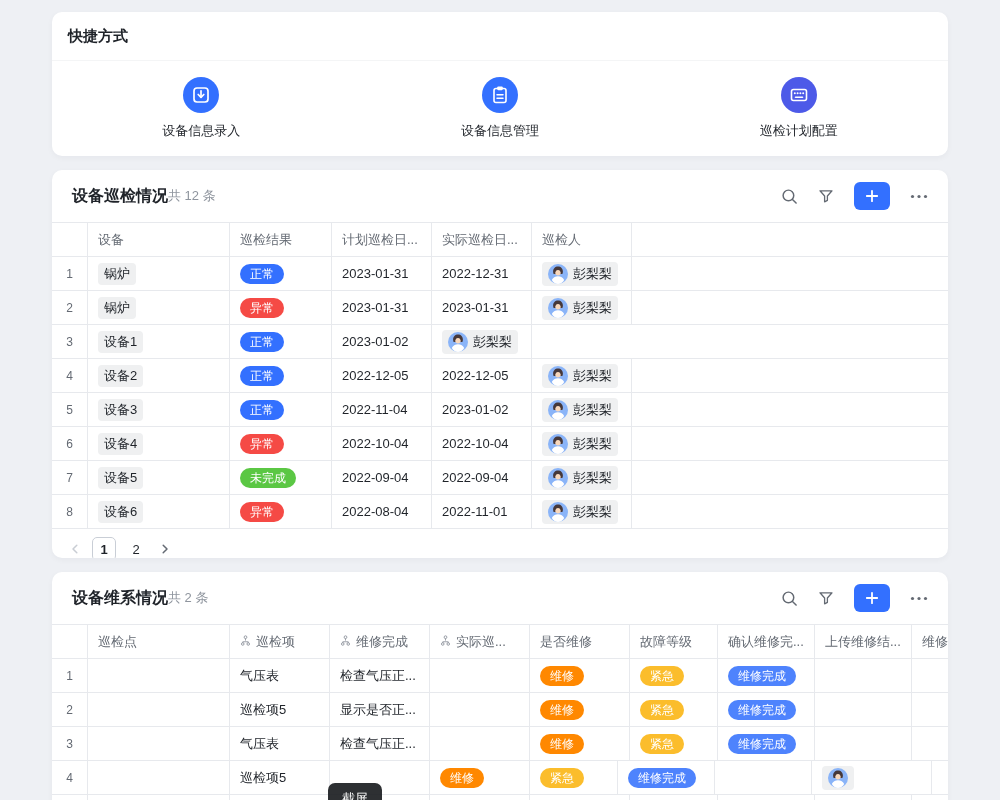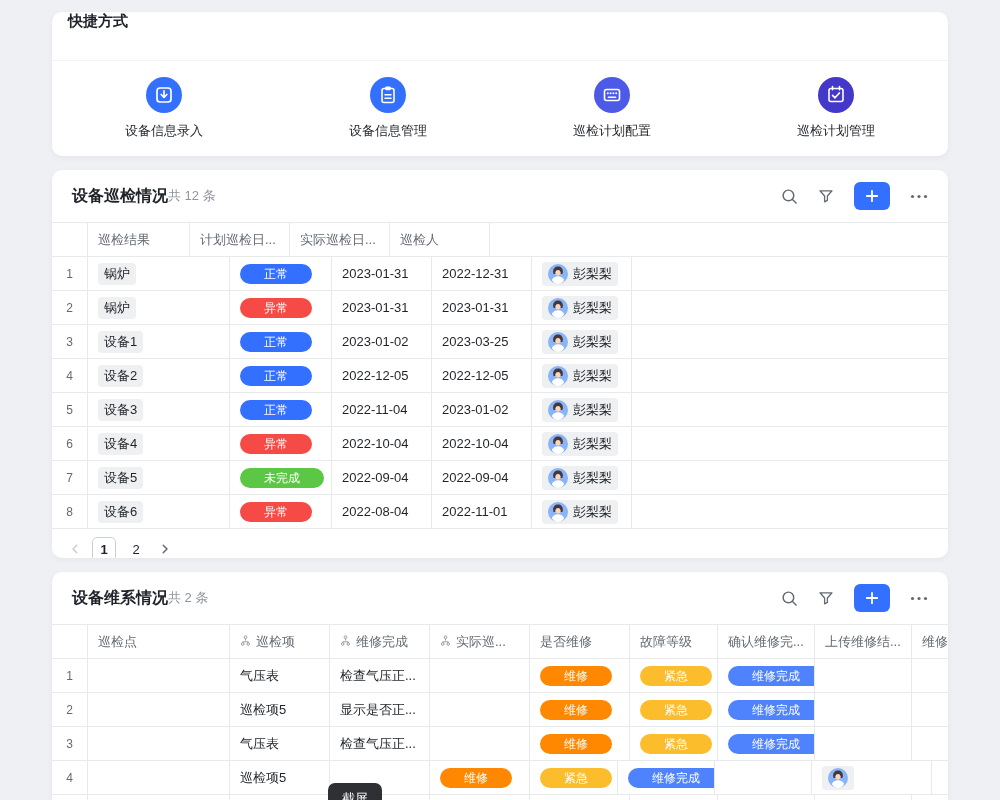--- a/index.html
+++ b/index.html
@@ -11,21 +11,21 @@
   }
   .card{
     position:absolute;left:52px;width:896px;background:#fff;border-radius:10px;
     box-shadow:0 2px 6px rgba(31,35,41,.04);overflow:hidden;
   }
   #card-shortcuts{top:12px;height:144px}
   #card-inspection{top:170px;height:388px}
   #card-maintenance{top:572px;height:262px}
 
   
-  .card-title-row{height:48px;display:flex;padding:0 16px;border-bottom:1px solid #f4f5f6}
+  .card-title-row{height:48px;display:flex;align-items:center;padding:0 16px;border-bottom:1px solid #f4f5f6}
   .small-title{font-size:15px;font-weight:700;color:#1f2329}
   .shortcut-row{display:flex;height:94px;align-items:center}
   .shortcut{flex:1;display:flex;flex-direction:column;align-items:center;gap:9px;cursor:pointer}
   .shortcut-icon{width:36px;height:36px;border-radius:50%;display:flex;align-items:center;justify-content:center}
   .shortcut-label{font-size:13px;color:#1f2329}
 
   
   .card-header{height:52px;display:flex;align-items:center;padding:0 20px}
   .card-title{font-size:16px;font-weight:700;color:#1f2329}
   .card-count{font-size:13px;color:#8f959e;}
@@ -35,21 +35,21 @@
 
   .tbl{border-top:1px solid #e7e9ed}
   .tr{display:flex;height:33px;border-bottom:1px solid #e7e9ed;background:#fff}
   .td{flex:0 0 auto;box-sizing:border-box;border-right:1px solid #e7e9ed;padding:0 10px;
       display:flex;align-items:center;font-size:13px;color:#1f2329;white-space:nowrap;overflow:hidden}
   .td.num{justify-content:center;color:#646a73;font-size:12px;padding:0 4px}
   .td.th{color:#646a73;gap:5px}
   .td.filler{flex:1 1 auto;border-right:none}
   .tag{background:#eff0f1;border-radius:4px;padding:2px 6px;display:inline-flex;align-items:center;gap:5px;max-width:100%;overflow:hidden}
   .tag .avatar{display:flex}
-  .badge{color:#fff;font-size:12px;border-radius:10px;padding:2px 24px;line-height:16px;display:inline-block}
+  .badge{color:#fff;font-size:12px;border-radius:10px;padding:2px 10px;line-height:16px;display:inline-block}
 
   .pagination{height:40px;display:flex;align-items:center;padding:0 14px;gap:8px}
   .page-num{min-width:24px;height:24px;display:flex;align-items:center;justify-content:center;
             font-size:13px;color:#1f2329;border-radius:5px;cursor:pointer;box-sizing:border-box}
   .page-num.active{border:1px solid #c9ced6;font-weight:600}
   .page-chev{display:flex;align-items:center;cursor:pointer;padding:0 2px}
 
   .tooltip{position:absolute;left:328px;top:783px;background:rgba(23,26,29,.9);color:#fff;
            font-size:13px;padding:7px 14px;border-radius:7px;z-index:20}
 </style>
@@ -87,30 +87,20 @@
             <rect x="10.5" y="12.5" width="15" height="11" rx="2" fill="none" stroke="#fff" stroke-width="1.6"></rect>
             <circle cx="13.8" cy="16.2" r="1" fill="#fff"></circle>
             <circle cx="16.6" cy="16.2" r="1" fill="#fff"></circle>
             <circle cx="19.4" cy="16.2" r="1" fill="#fff"></circle>
             <circle cx="22.2" cy="16.2" r="1" fill="#fff"></circle>
             <path d="M14.5 20.3h7" stroke="#fff" stroke-width="1.6" stroke-linecap="round"></path>
           </svg>
         </div>
         <div class="shortcut-label">巡检计划配置</div>
       </div>
-      <div class="shortcut">
-        <div class="shortcut-icon" style="background: rgb(68, 56, 202);">
-          <svg width="36" height="36" viewBox="0 0 36 36">
-            <rect x="11" y="11.5" width="14" height="13" rx="2" fill="none" stroke="#fff" stroke-width="1.6"></rect>
-            <path d="M14.5 9.6v3.2M21.5 9.6v3.2" stroke="#fff" stroke-width="1.6" stroke-linecap="round"></path>
-            <path d="M14.6 18.4l2.4 2.4 4.4-4.8" fill="none" stroke="#fff" stroke-width="1.7" stroke-linecap="round" stroke-linejoin="round"></path>
-          </svg>
-        </div>
-        <div class="shortcut-label">巡检计划管理</div>
-      </div>
     </div>
 </div>
 
 <div class="card" id="card-inspection">
   <div class="card-header">
     <span class="card-title">设备巡检情况</span>
     <span class="card-count">共 12 条</span>
     <div class="actions">
       <span class="icon-btn">
         <svg width="17" height="17" viewBox="0 0 16 16">
@@ -133,20 +123,21 @@
             <circle cx="2.5" cy="2.5" r="1.6" fill="#646a73"></circle>
             <circle cx="9" cy="2.5" r="1.6" fill="#646a73"></circle>
             <circle cx="15.5" cy="2.5" r="1.6" fill="#646a73"></circle>
           </svg>
       </span>
     </div>
   </div>
   <div class="tbl" id="inspection-table">
       <div class="tr">
         <div class="td th num" style="flex-basis: 36px; width: 36px;"></div>
+        <div class="td th" style="flex-basis: 142px; width: 142px;">设备</div>
         <div class="td th" style="flex-basis: 102px; width: 102px;">巡检结果</div>
         <div class="td th" style="flex-basis: 100px; width: 100px;">计划巡检日...</div>
         <div class="td th" style="flex-basis: 100px; width: 100px;">实际巡检日...</div>
         <div class="td th" style="flex-basis: 100px; width: 100px;">巡检人</div>
         <div class="td filler"></div>
       </div>
       <div class="tr">
         <div class="td num" style="flex-basis: 36px; width: 36px;">1</div>
         <div class="td" style="flex-basis: 142px; width: 142px;">
           <span class="tag">
@@ -206,21 +197,20 @@
         <div class="td num" style="flex-basis: 36px; width: 36px;">3</div>
         <div class="td" style="flex-basis: 142px; width: 142px;">
           <span class="tag">
             <span>设备1</span>
           </span>
         </div>
         <div class="td" style="flex-basis: 102px; width: 102px;">
           <span class="badge" style="background: rgb(51, 112, 255);">正常</span>
         </div>
         <div class="td" style="flex-basis: 100px; width: 100px;">2023-01-02</div>
-        <div class="td" style="flex-basis: 100px; width: 100px;">2023-03-25</div>
         <div class="td" style="flex-basis: 100px; width: 100px;">
           <span class="tag">
             <span class="avatar">
               <svg width="20" height="20" viewBox="0 0 20 20">
                 <circle cx="10" cy="10" r="10" fill="#8ab4f8"></circle>
                 <path d="M10 2.6c-2.9 0-4.9 2.1-4.9 5 0 .9.2 1.7.5 2.3h8.8c.3-.6.5-1.4.5-2.3 0-2.9-2-5-4.9-5z" fill="#46383a"></path>
                 <circle cx="10" cy="8.7" r="2.7" fill="#f8d7bb"></circle>
                 <path d="M7.3 8.2c.2-1.6 1.3-2.7 2.7-2.7s2.5 1.1 2.7 2.7c.4-.5.7-1.2.7-2C13.4 4.5 11.9 3.1 10 3.1S6.6 4.5 6.6 6.2c0 .8.3 1.5.7 2z" fill="#46383a"></path>
                 <path d="M10 12.2c-2.8 0-5.2 1.5-6.2 3.7C5.3 18.4 7.5 20 10 20s4.7-1.6 6.2-4.1c-1-2.2-3.4-3.7-6.2-3.7z" fill="#fff"></path>
               </svg>

